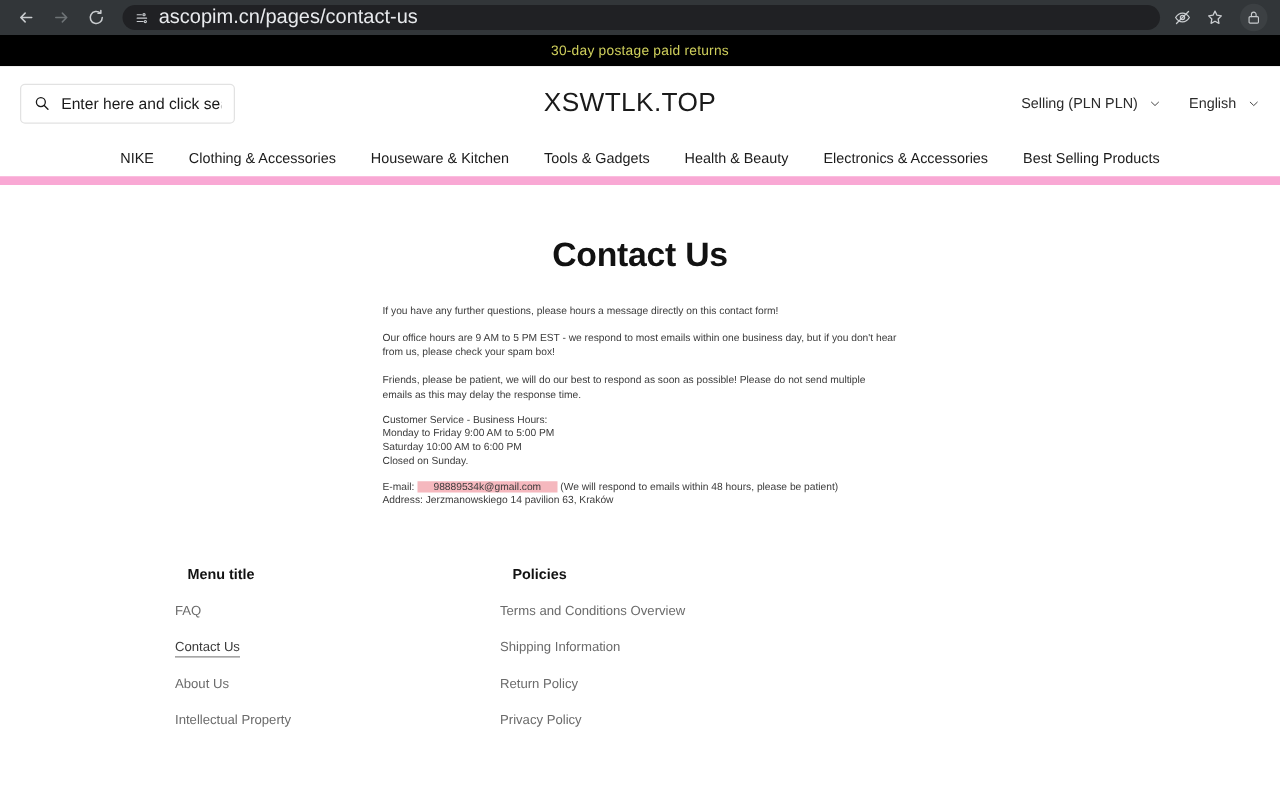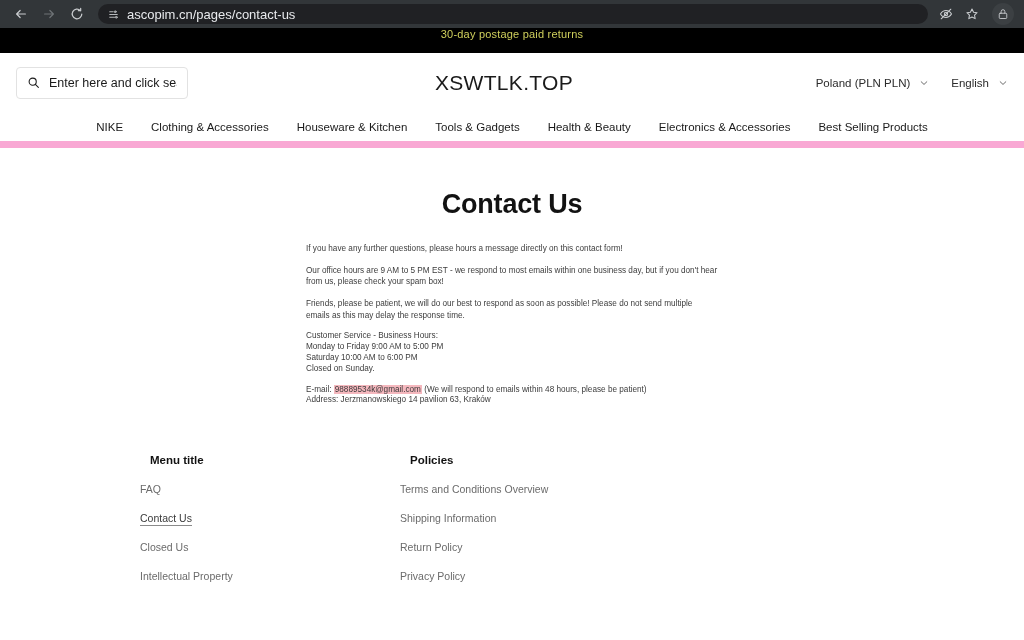--- a/index.html
+++ b/index.html
@@ -36,41 +36,42 @@
     align-items: center;
     padding: 0 10px;
     margin-left: 6px;
     margin-right: 6px;
     gap: 8px;
     min-width: 0;
   }
   .omnibox .site-icon { color: #c9cccf; display: flex; align-items: center; }
   .omnibox .url {
     color: #e8eaed;
-    font-size: 13px;
+    font-size: 16px;
     white-space: nowrap;
     overflow: hidden;
     text-overflow: ellipsis;
   }
   .chrome-right { display: flex; align-items: center; gap: 6px; padding-right: 2px; }
   .chrome-right .icon { color: #c9cccf; display: flex; align-items: center; justify-content: center; width: 20px; height: 20px; }
   .profile-chip {
     width: 22px; height: 22px;
     border-radius: 50%;
     background: #3c4043;
     display: flex; align-items: center; justify-content: center;
     color: #c9cccf;
     margin-left: 4px;
   }
 
   
   .announcement {
     height: 25px;
     background: #000000;
     display: flex;
+    align-items: center;
     justify-content: center;
   }
   .announcement span {
     color: #cfcf5c;
     font-size: 11px;
     letter-spacing: 0.2px;
   }
 
   
   .site-header {
@@ -158,21 +159,21 @@
     color: #3c3c3c;
     font-size: 8.2px;
     line-height: 1.42;
   }
   .content p { margin-bottom: 10px; }
   .content p.tight { margin-bottom: 0; line-height: 1.32; }
   .content .block { margin-bottom: 10px; }
   .email-highlight {
     background: #f5b8be;
     color: #3c3c3c;
-    padding: 0 1px;
+    padding: 0 13px;
   }
 
   
   .footer {
     width: 744px;
     margin: 48px auto 0;
     display: flex;
     gap: 0;
   }
   .footer-col { width: 260px; }
@@ -262,21 +263,21 @@
           <path d="M10.3 10.3L14 14"></path>
         </svg>
     </span>
     <input type="text" placeholder="Enter here and click search" style="">
   </div>
 
   <div class="brand">XSWTLK.TOP</div>
 
   <div class="header-right">
     <div class="locale-picker">
-      <span>Poland  (PLN PLN)</span>
+      <span>Selling  (PLN PLN)</span>
       <span class="caret">
         <svg width="10" height="10" viewBox="0 0 16 16" fill="none" stroke="currentColor" stroke-width="1.2" stroke-linecap="round" stroke-linejoin="round">
             <path d="M3.5 6l4.5 4.3L12.5 6"></path>
           </svg>
       </span>
     </div>
     <div class="locale-picker">
       <span>English</span>
       <span class="caret">
         <svg width="10" height="10" viewBox="0 0 16 16" fill="none" stroke="currentColor" stroke-width="1.2" stroke-linecap="round" stroke-linejoin="round">
@@ -320,21 +321,21 @@
     <p class="tight">Address: Jerzmanowskiego 14 pavilion 63, Kraków</p>
   </div>
 </div>
 
 <div class="footer">
   <div class="footer-col">
     <h3>Menu title</h3>
     <ul>
       <li><a href="#">FAQ</a></li>
       <li><a href="#" class="active">Contact Us</a></li>
-      <li><a href="#">Closed Us</a></li>
+      <li><a href="#">About Us</a></li>
       <li><a href="#">Intellectual Property</a></li>
     </ul>
   </div>
 
   <div class="footer-col">
     <h3>Policies</h3>
     <ul>
       <li><a href="#">Terms and Conditions Overview</a></li>
       <li><a href="#">Shipping Information</a></li>
       <li><a href="#">Return Policy</a></li>

